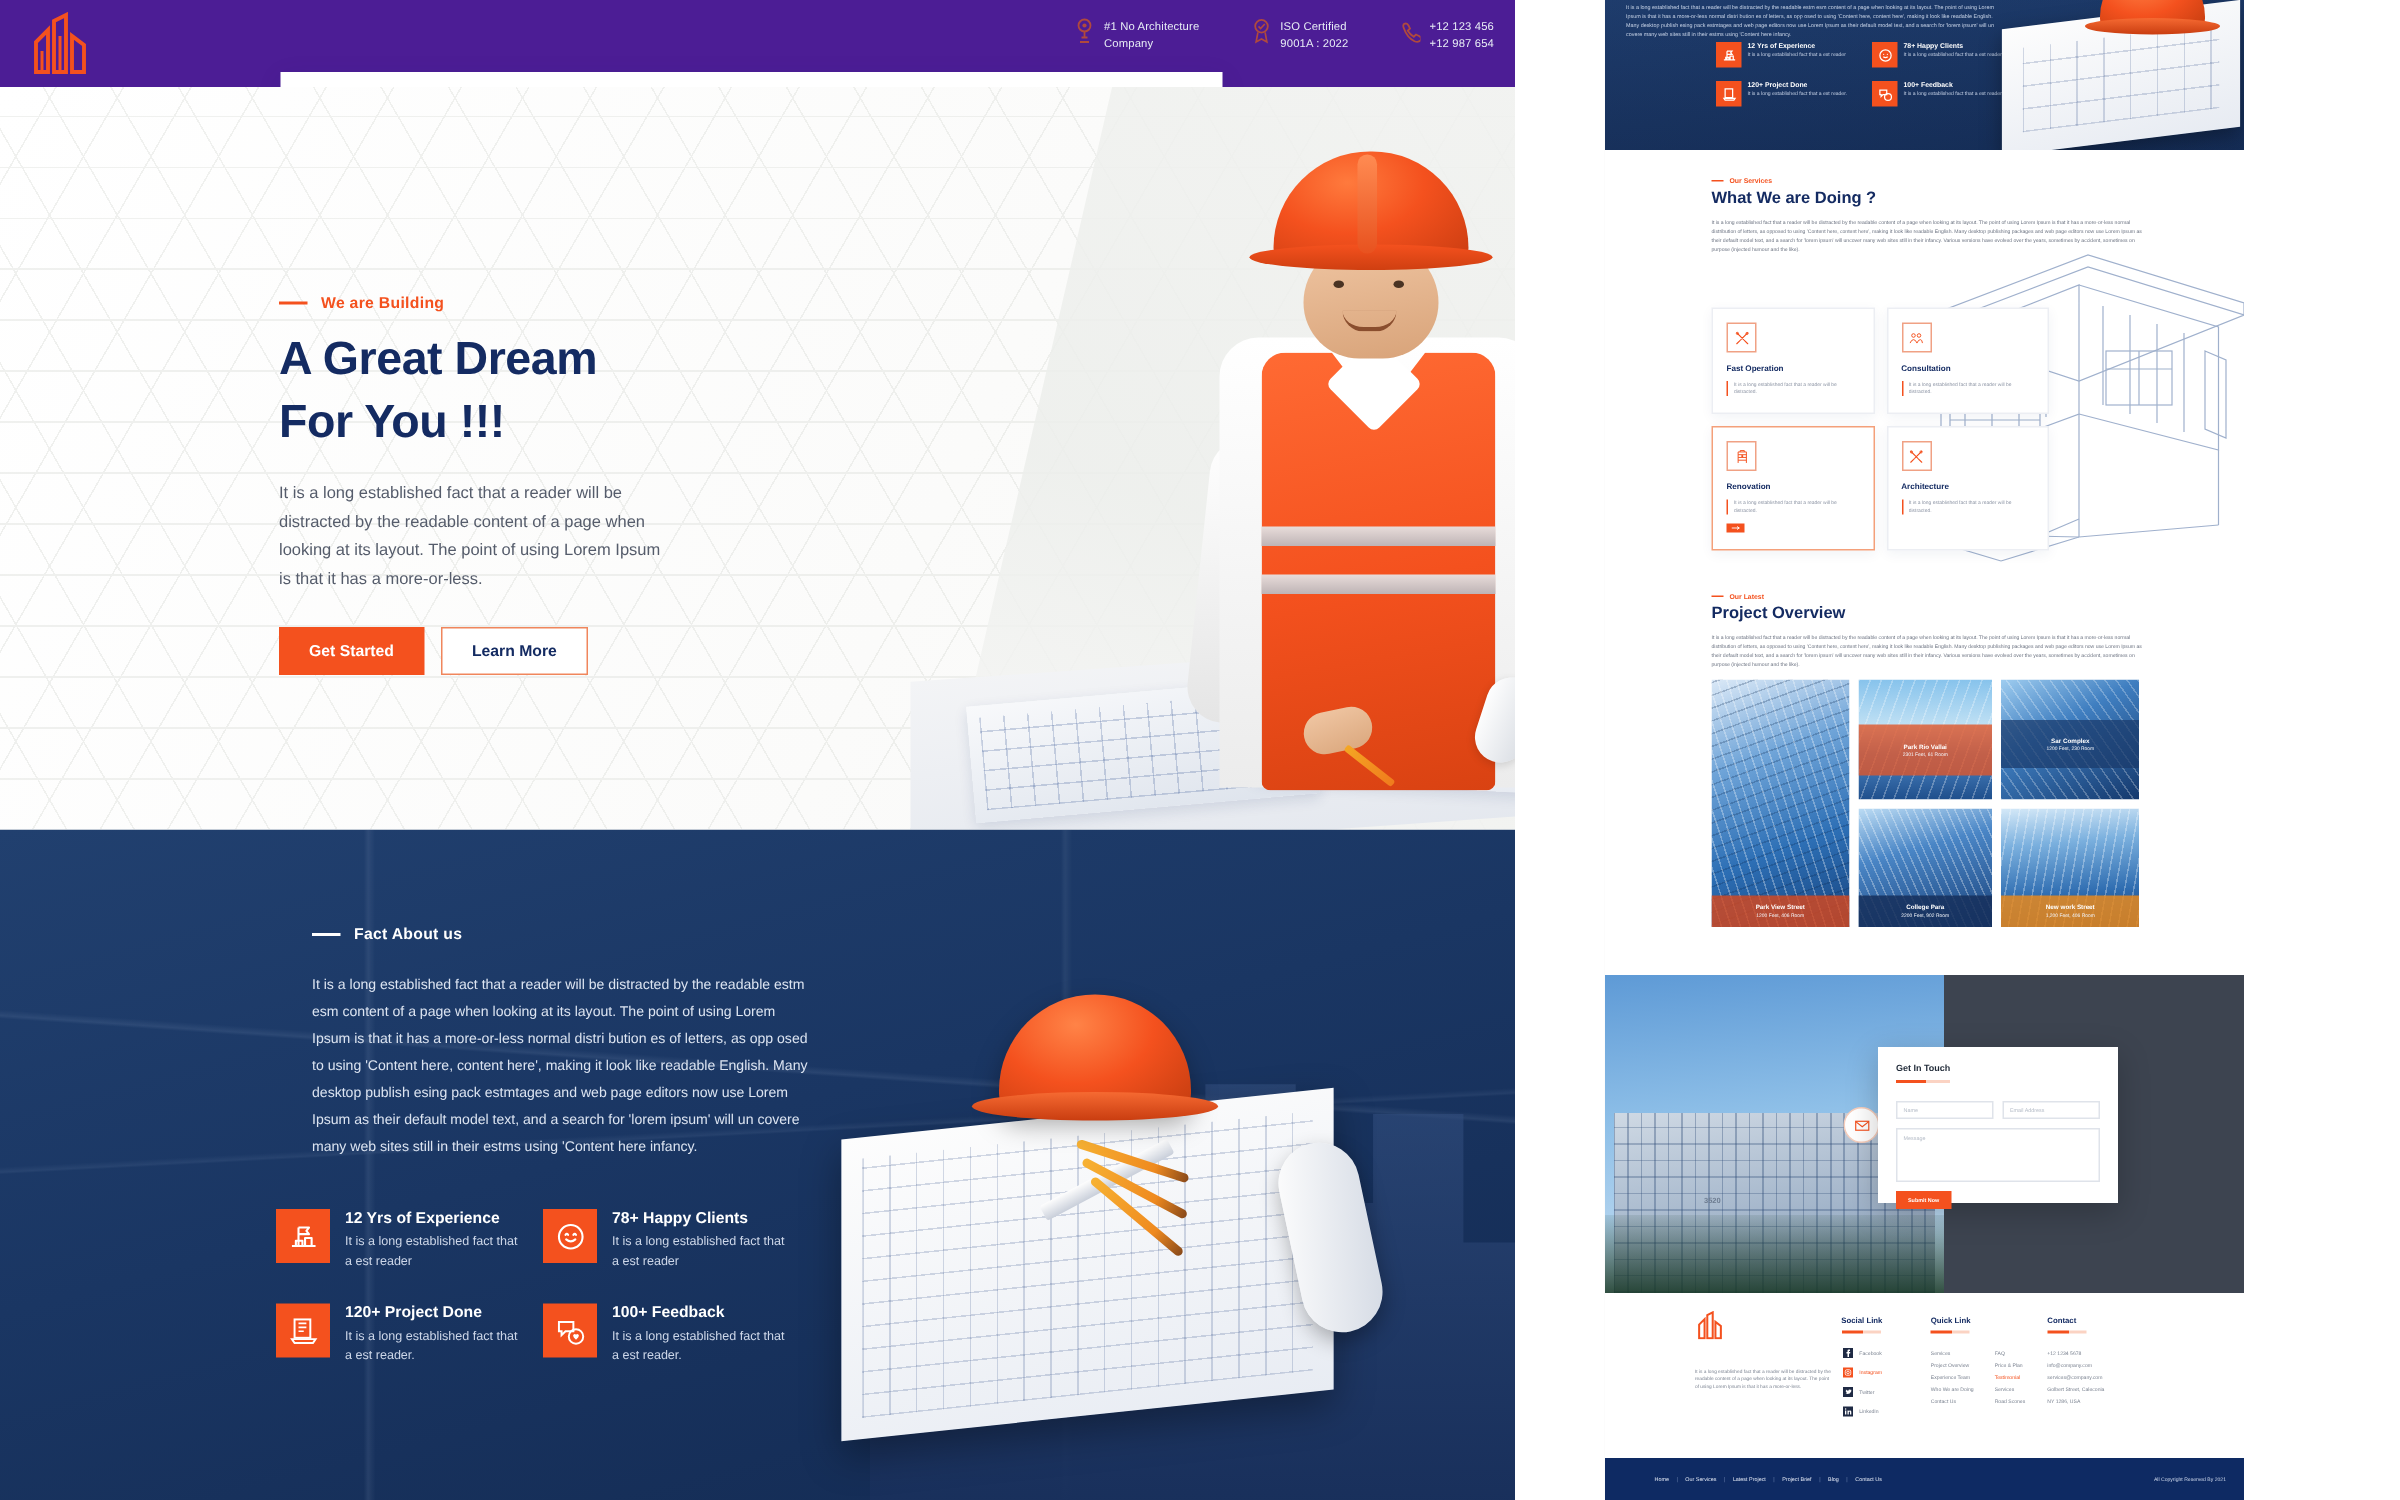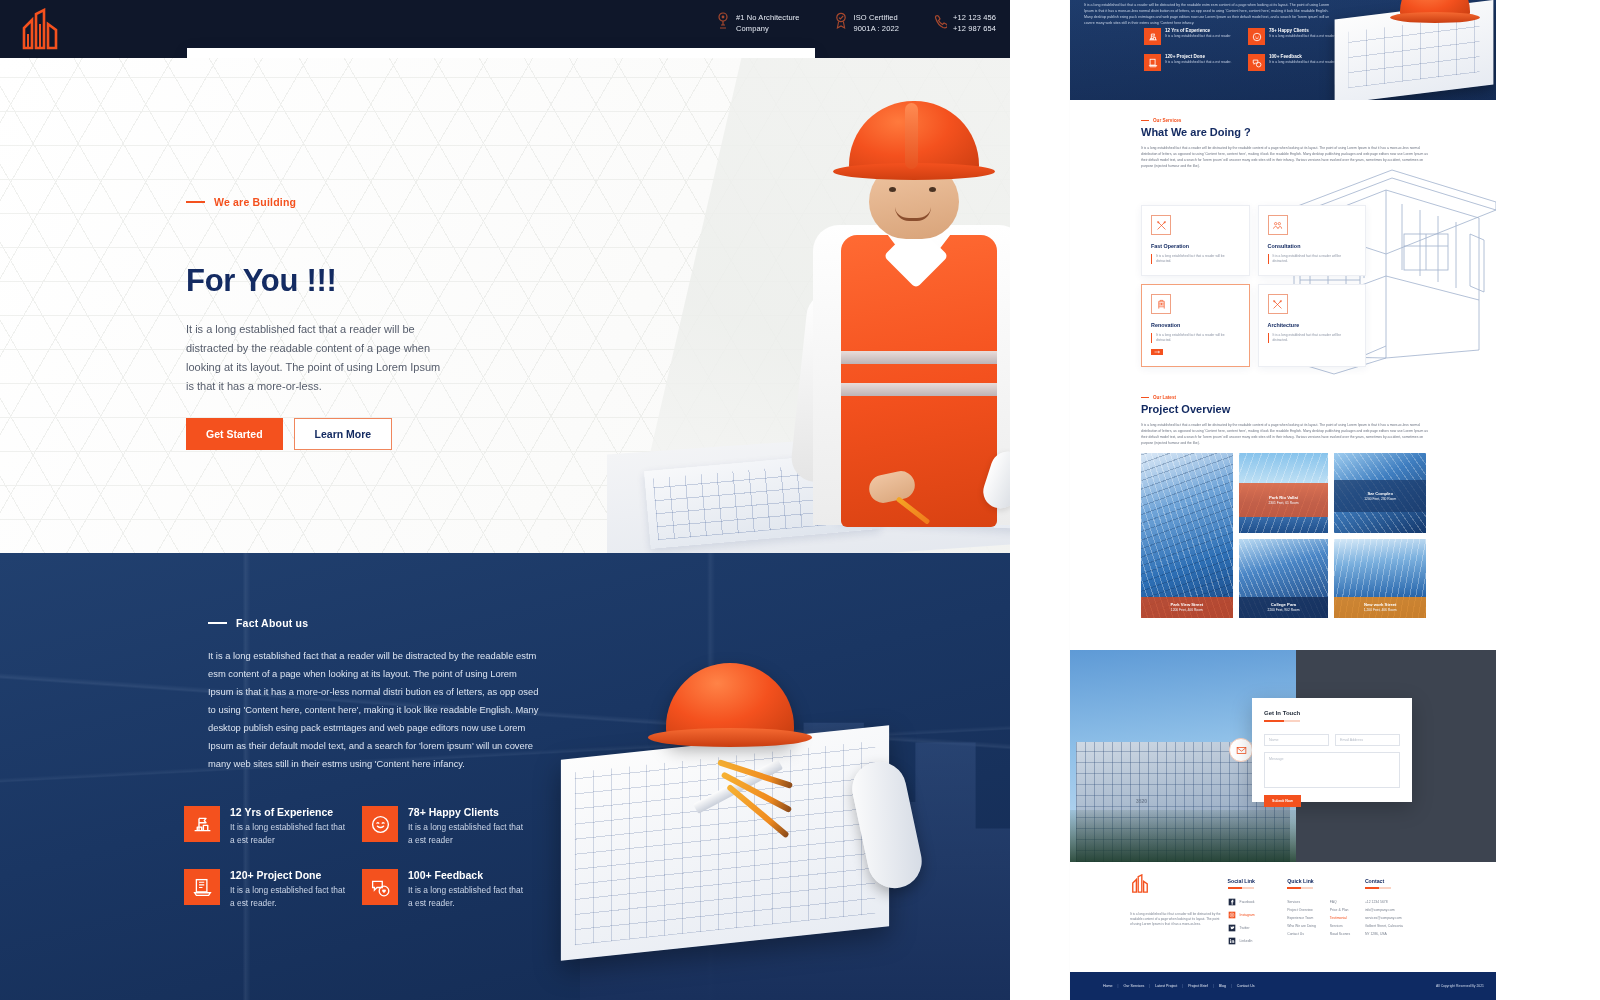--- a/index.html
+++ b/index.html
@@ -5,21 +5,21 @@
   * { margin:0; padding:0; box-sizing:border-box; }
   html,body { width:1600px; height:1000px; overflow:hidden; background:#ffffff;
     font-family:"Liberation Sans", sans-serif; }
 
   .canvas { position:relative; width:1600px; height:1000px; background:#ffffff; }
 
   
   .left-panel { position:absolute; left:0; top:0; width:1010px; height:1000px; overflow:hidden; }
 
   
-  .topbar { position:absolute; left:0; top:0; width:1010px; height:58px; background:#0f172a; }
+  .topbar { position:absolute; left:0; top:0; width:1010px; height:58px; background:#4c1d95; }
   .brand-logo { position:absolute; left:18px; top:8px; width:44px; height:42px; }
   .topinfo { position:absolute; right:14px; top:12px; display:flex; gap:34px; align-items:flex-start; }
   .ti { display:flex; gap:6px; align-items:flex-start; }
   .ti-ico { width:14px; height:18px; flex:0 0 14px; opacity:.85; }
   .ti-txt { font-size:7.5px; line-height:11px; color:#e7ecf5; letter-spacing:.1px; white-space:nowrap; }
 
   
   .navcard { position:absolute; left:187px; top:48px; width:628px; height:52px;
     background:#fff; box-shadow:0 4px 16px rgba(14,42,99,.10); display:flex; align-items:center; }
   .navlinks { display:flex; gap:26px; margin-left:35px; }
@@ -357,21 +357,21 @@
     <div class="hero">
       <div class="hexbg"></div>
       <div class="hero-wedge"></div>
 
       <div class="hero-copy">
         <div class="eyebrow">
           <span class="dash"></span>
           <span class="t">We are Building</span>
         </div>
         <div class="hero-h1">
-          <br>
+          <span>A Great Dream</span><br>
           <span>For You !!!</span>
         </div>
         <p class="hero-p">It is a long established fact that a reader will be distracted by the readable content of a page when looking at its layout. The point of using Lorem Ipsum is that it has a more-or-less.</p>
         <div class="hero-btns">
           <button class="btn-primary">Get Started</button>
           <button class="btn-ghost">Learn More</button>
         </div>
       </div>
 
       <div class="hero-photo">

